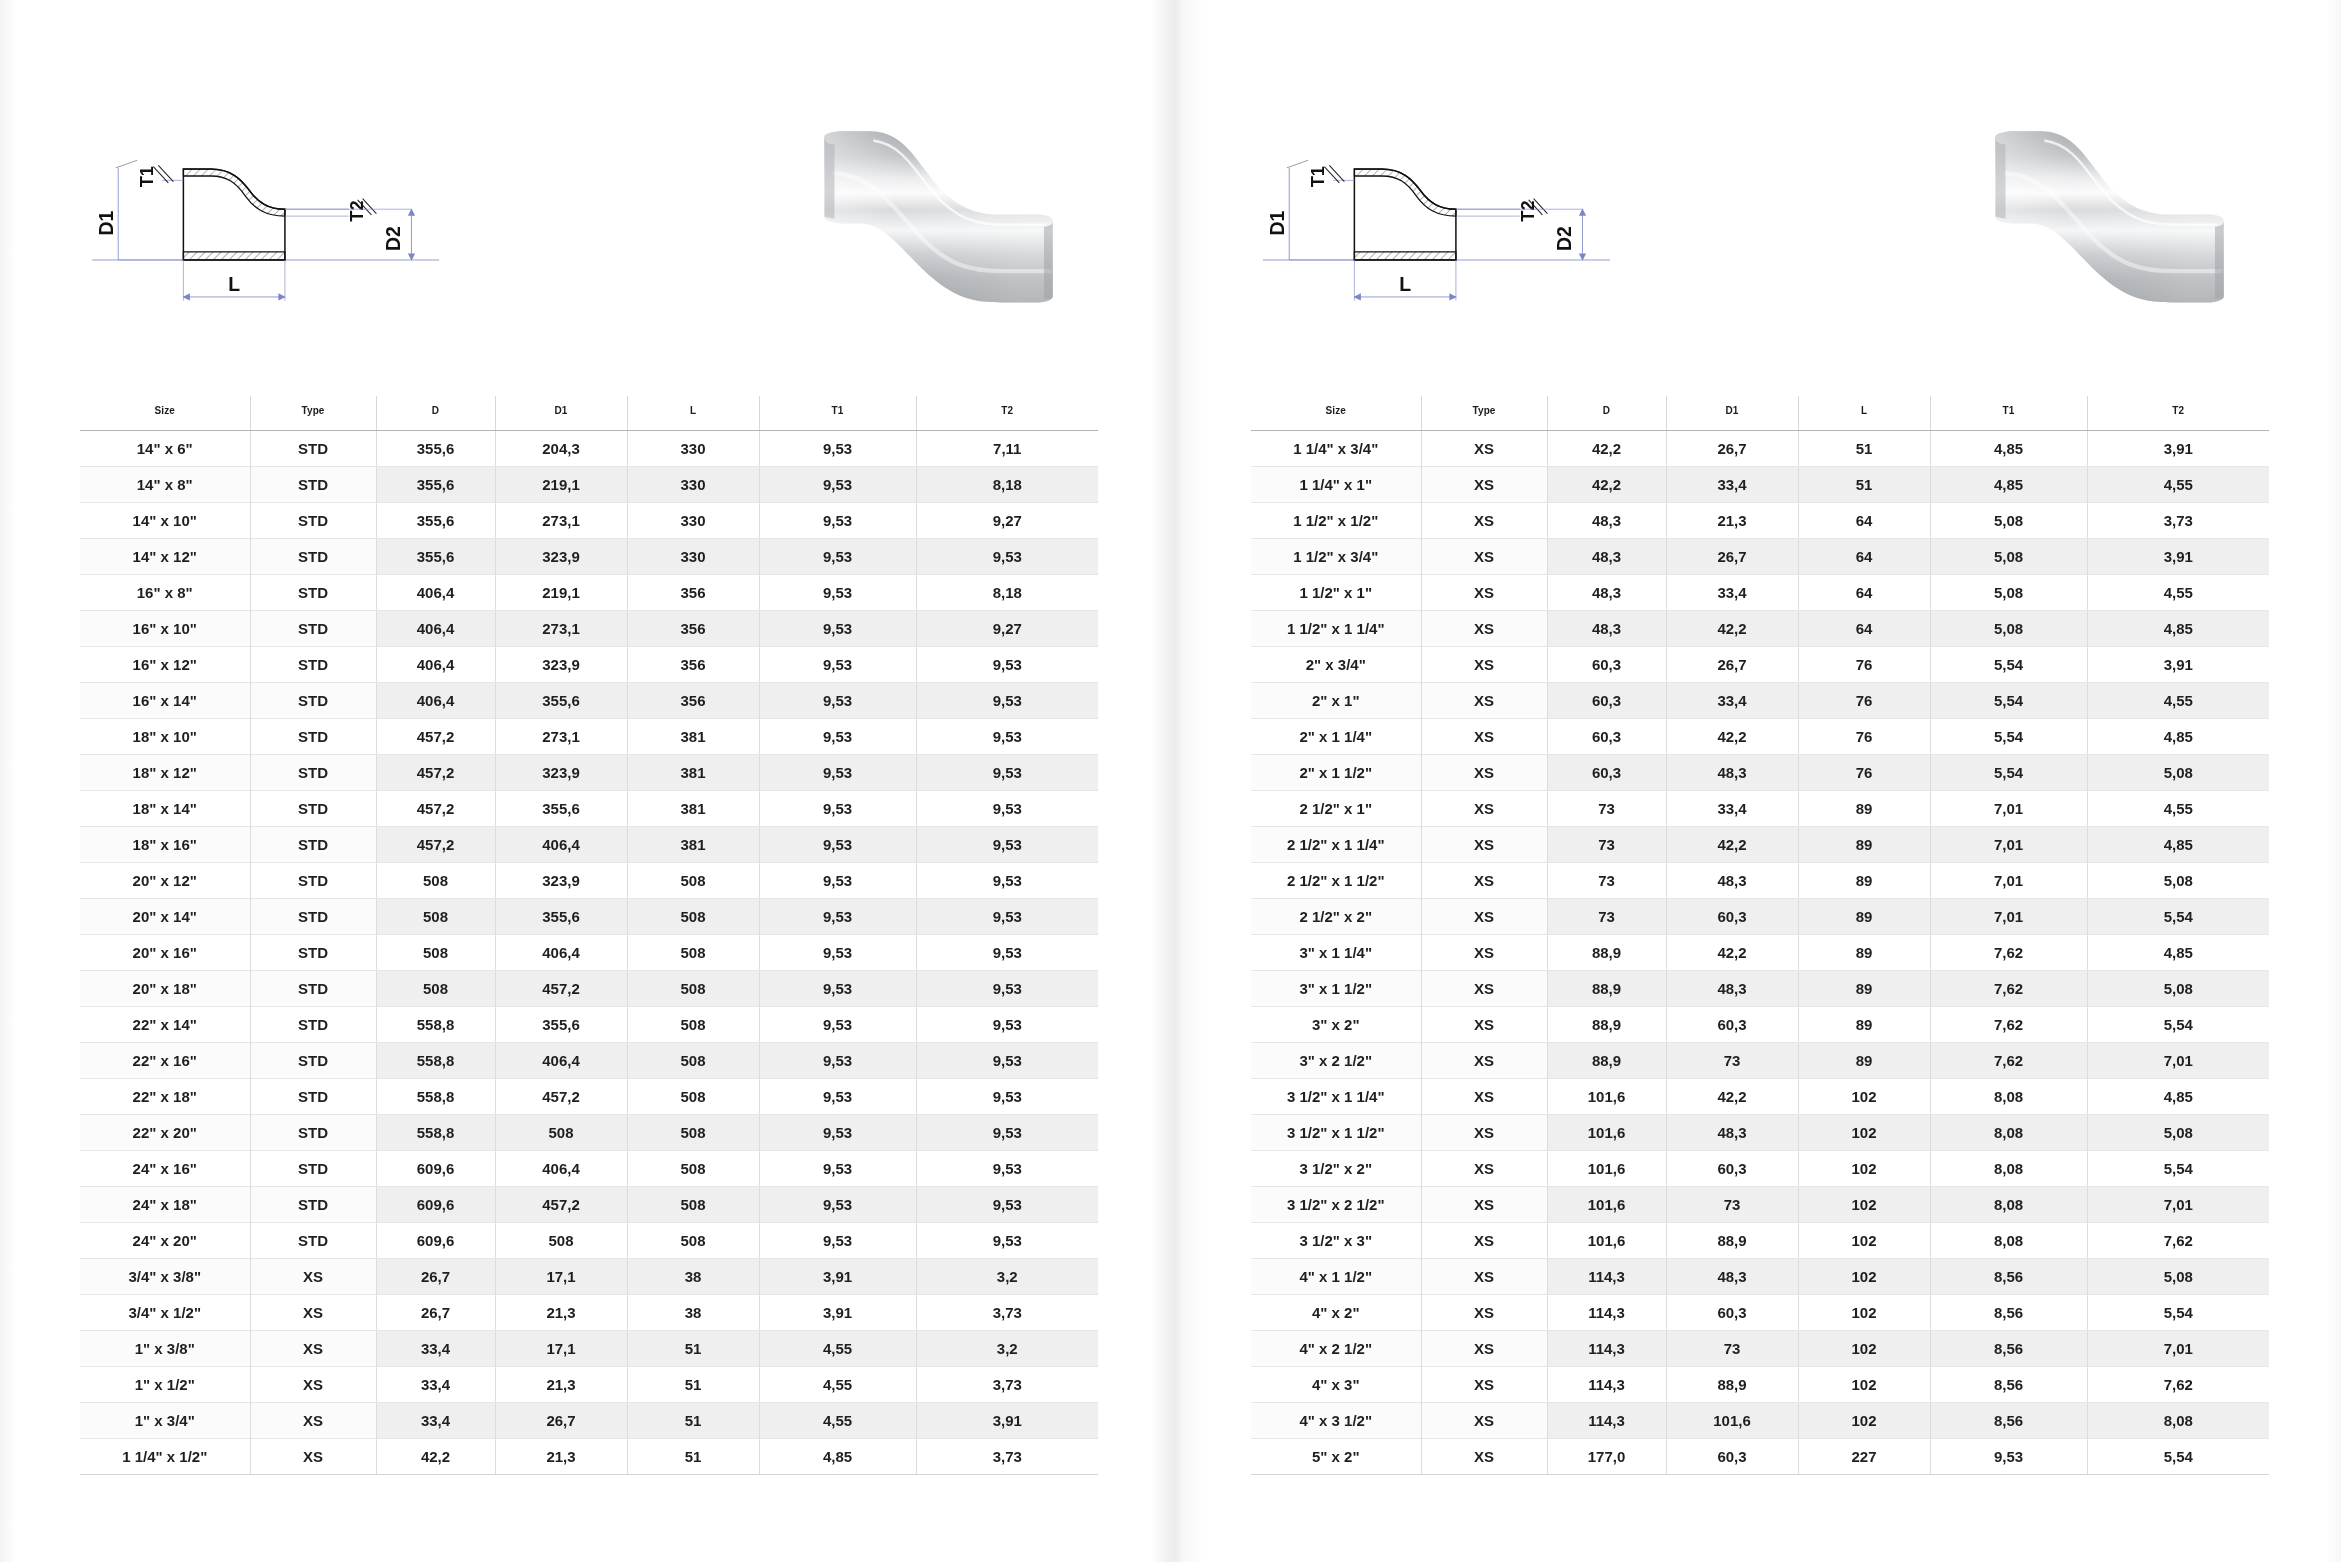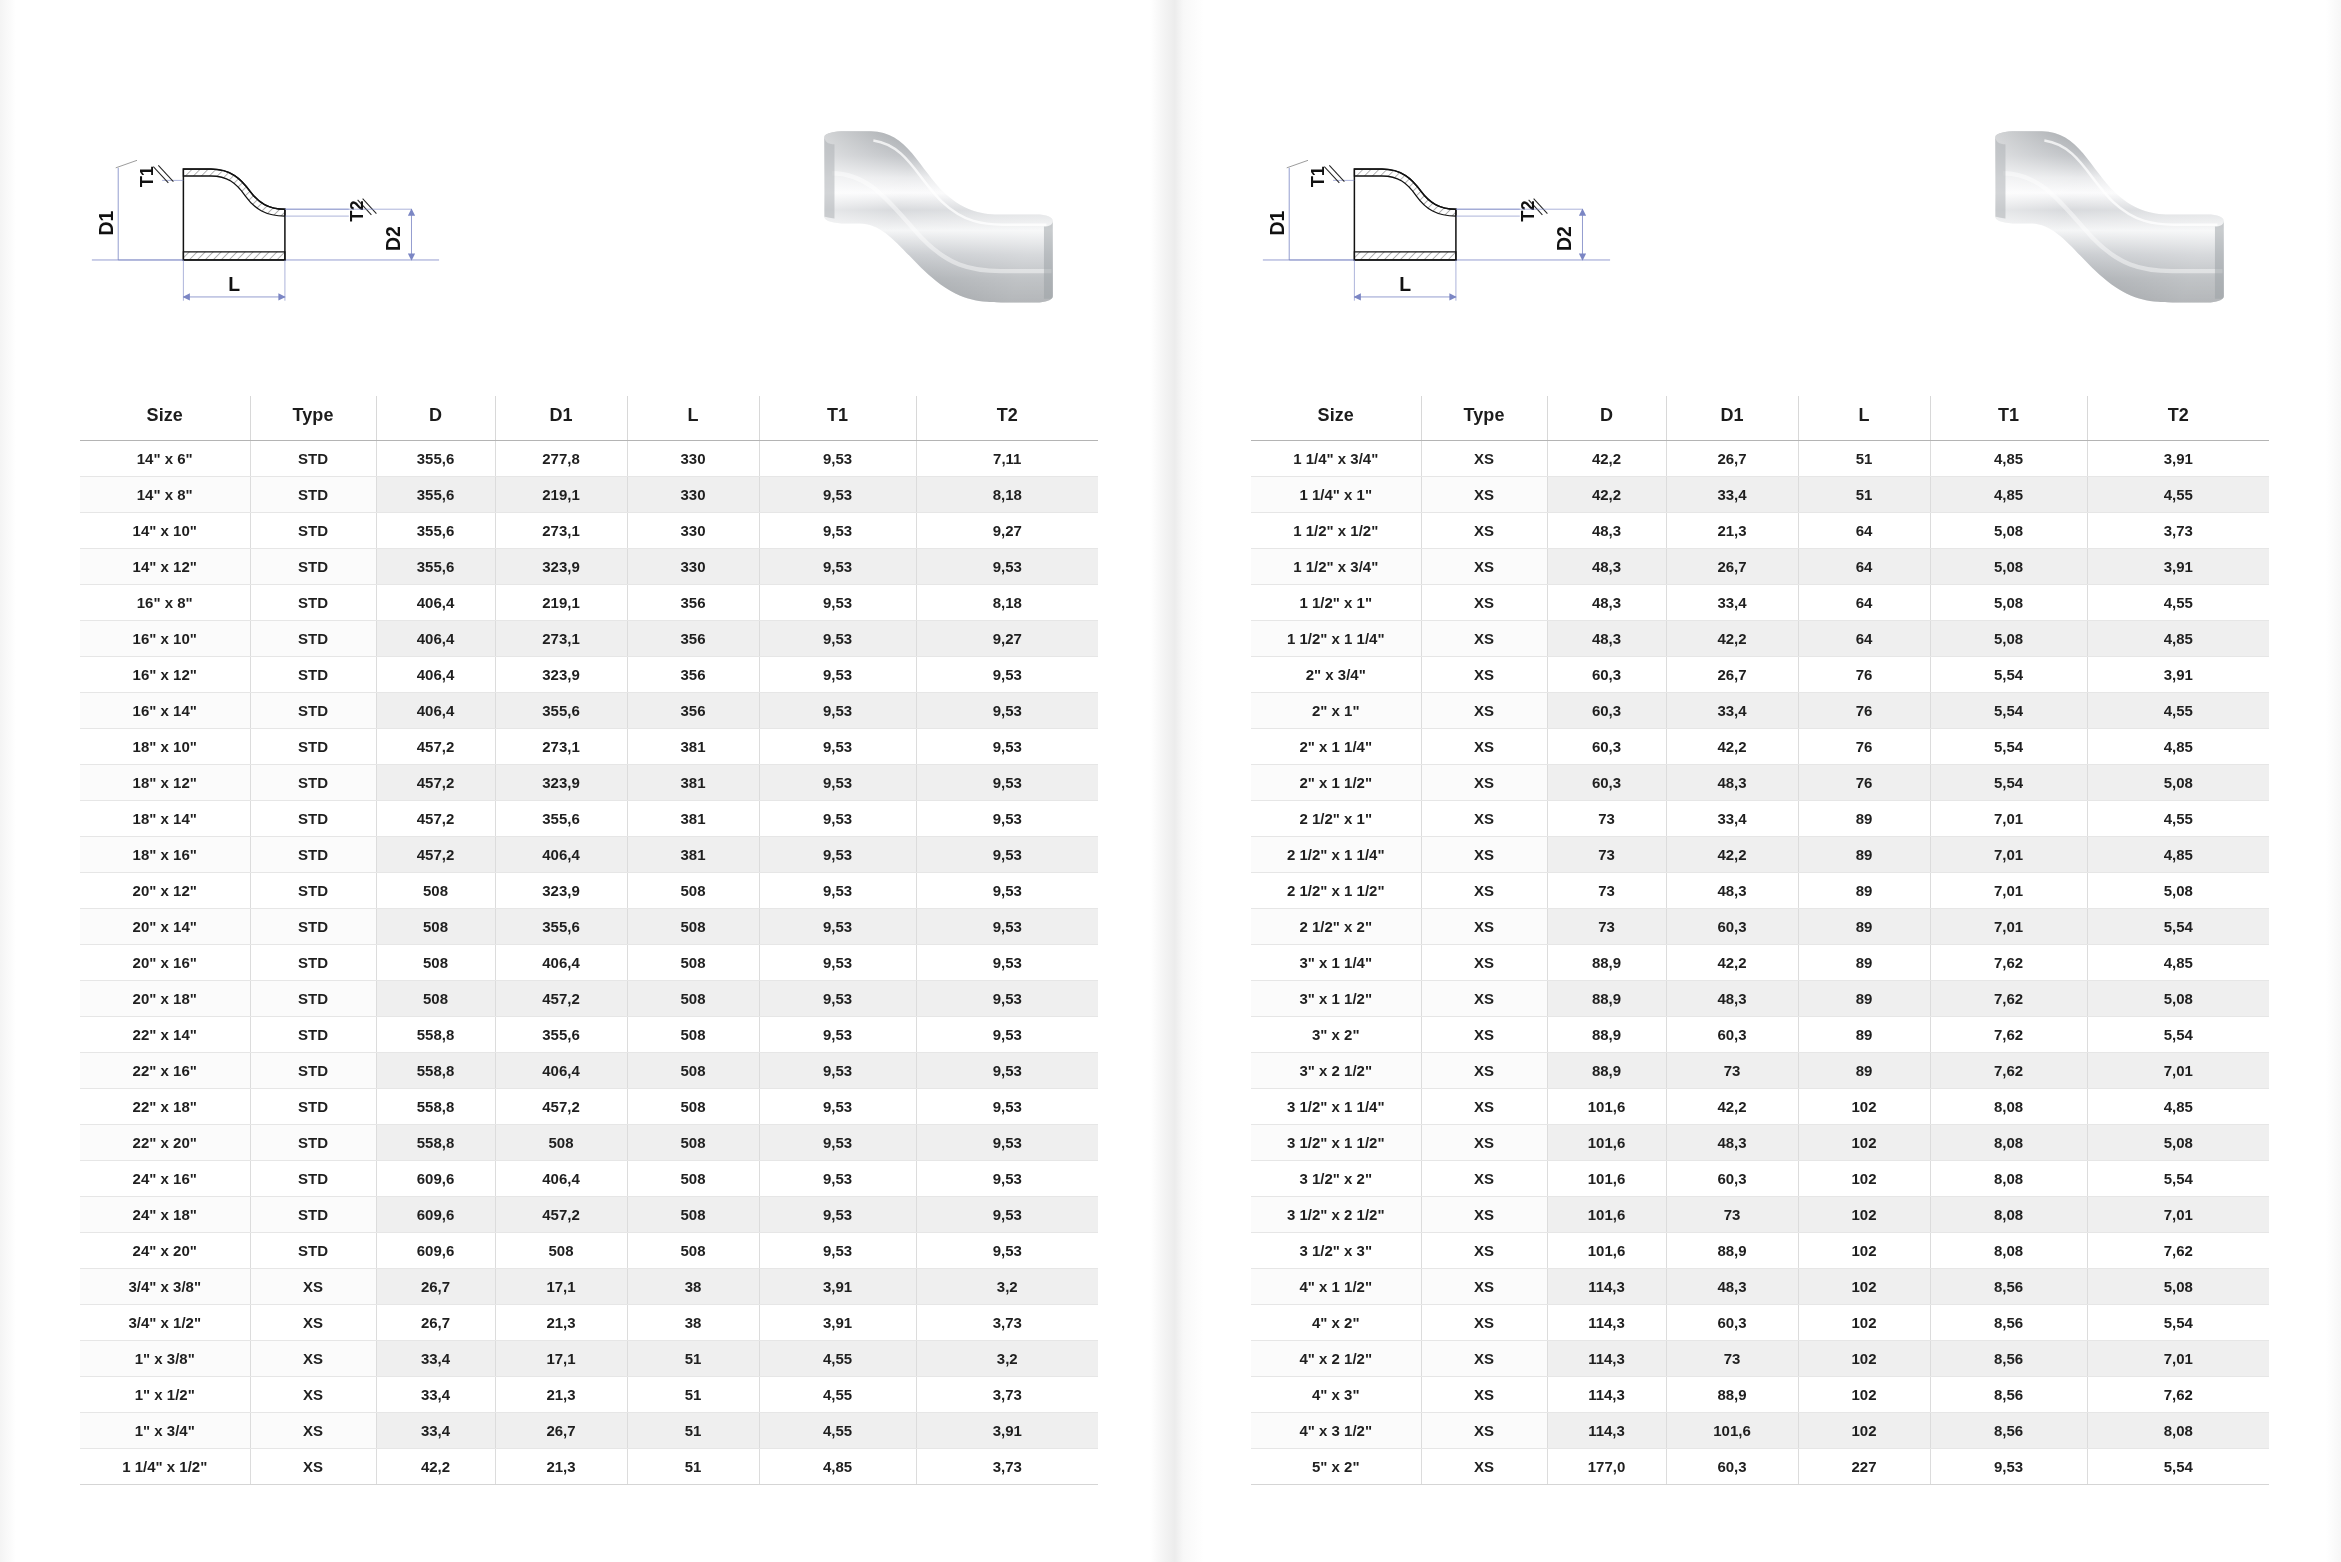--- a/index.html
+++ b/index.html
@@ -79,21 +79,21 @@
   }
   table.dim col.c-size{width:170px;}
   table.dim col.c-type{width:126px;}
   table.dim col.c-d{width:119px;}
   table.dim col.c-d1{width:132px;}
   table.dim col.c-l{width:132px;}
   table.dim col.c-t1{width:157px;}
   table.dim col.c-t2{width:182px;}
 
   table.dim th{
-    font-size:18px;
+    font-size:10px;
     font-weight:bold;
     color:#1c1c1c;
     text-align:center;
     padding:8.8px 0 14px 0;
     border-right:0.6px solid #d8d8d8;
     border-bottom:1.3px solid #b4b4b4;
     background:#ffffff;
     letter-spacing:0.1px;
   }
   table.dim th:last-child{border-right:none;}
@@ -262,21 +262,21 @@
               <th>L</th>
               <th>T1</th>
               <th>T2</th>
             </tr>
         </thead>
         <tbody id="lbody">
             <tr>
               <td class="size-cell">14" x 6"</td>
               <td>STD</td>
               <td>355,6</td>
-              <td>277,8</td>
+              <td>204,3</td>
               <td>330</td>
               <td>9,53</td>
               <td>7,11</td>
             </tr>
             <tr>
               <td class="size-cell">14" x 8"</td>
               <td>STD</td>
               <td>355,6</td>
               <td>219,1</td>
               <td>330</td>

